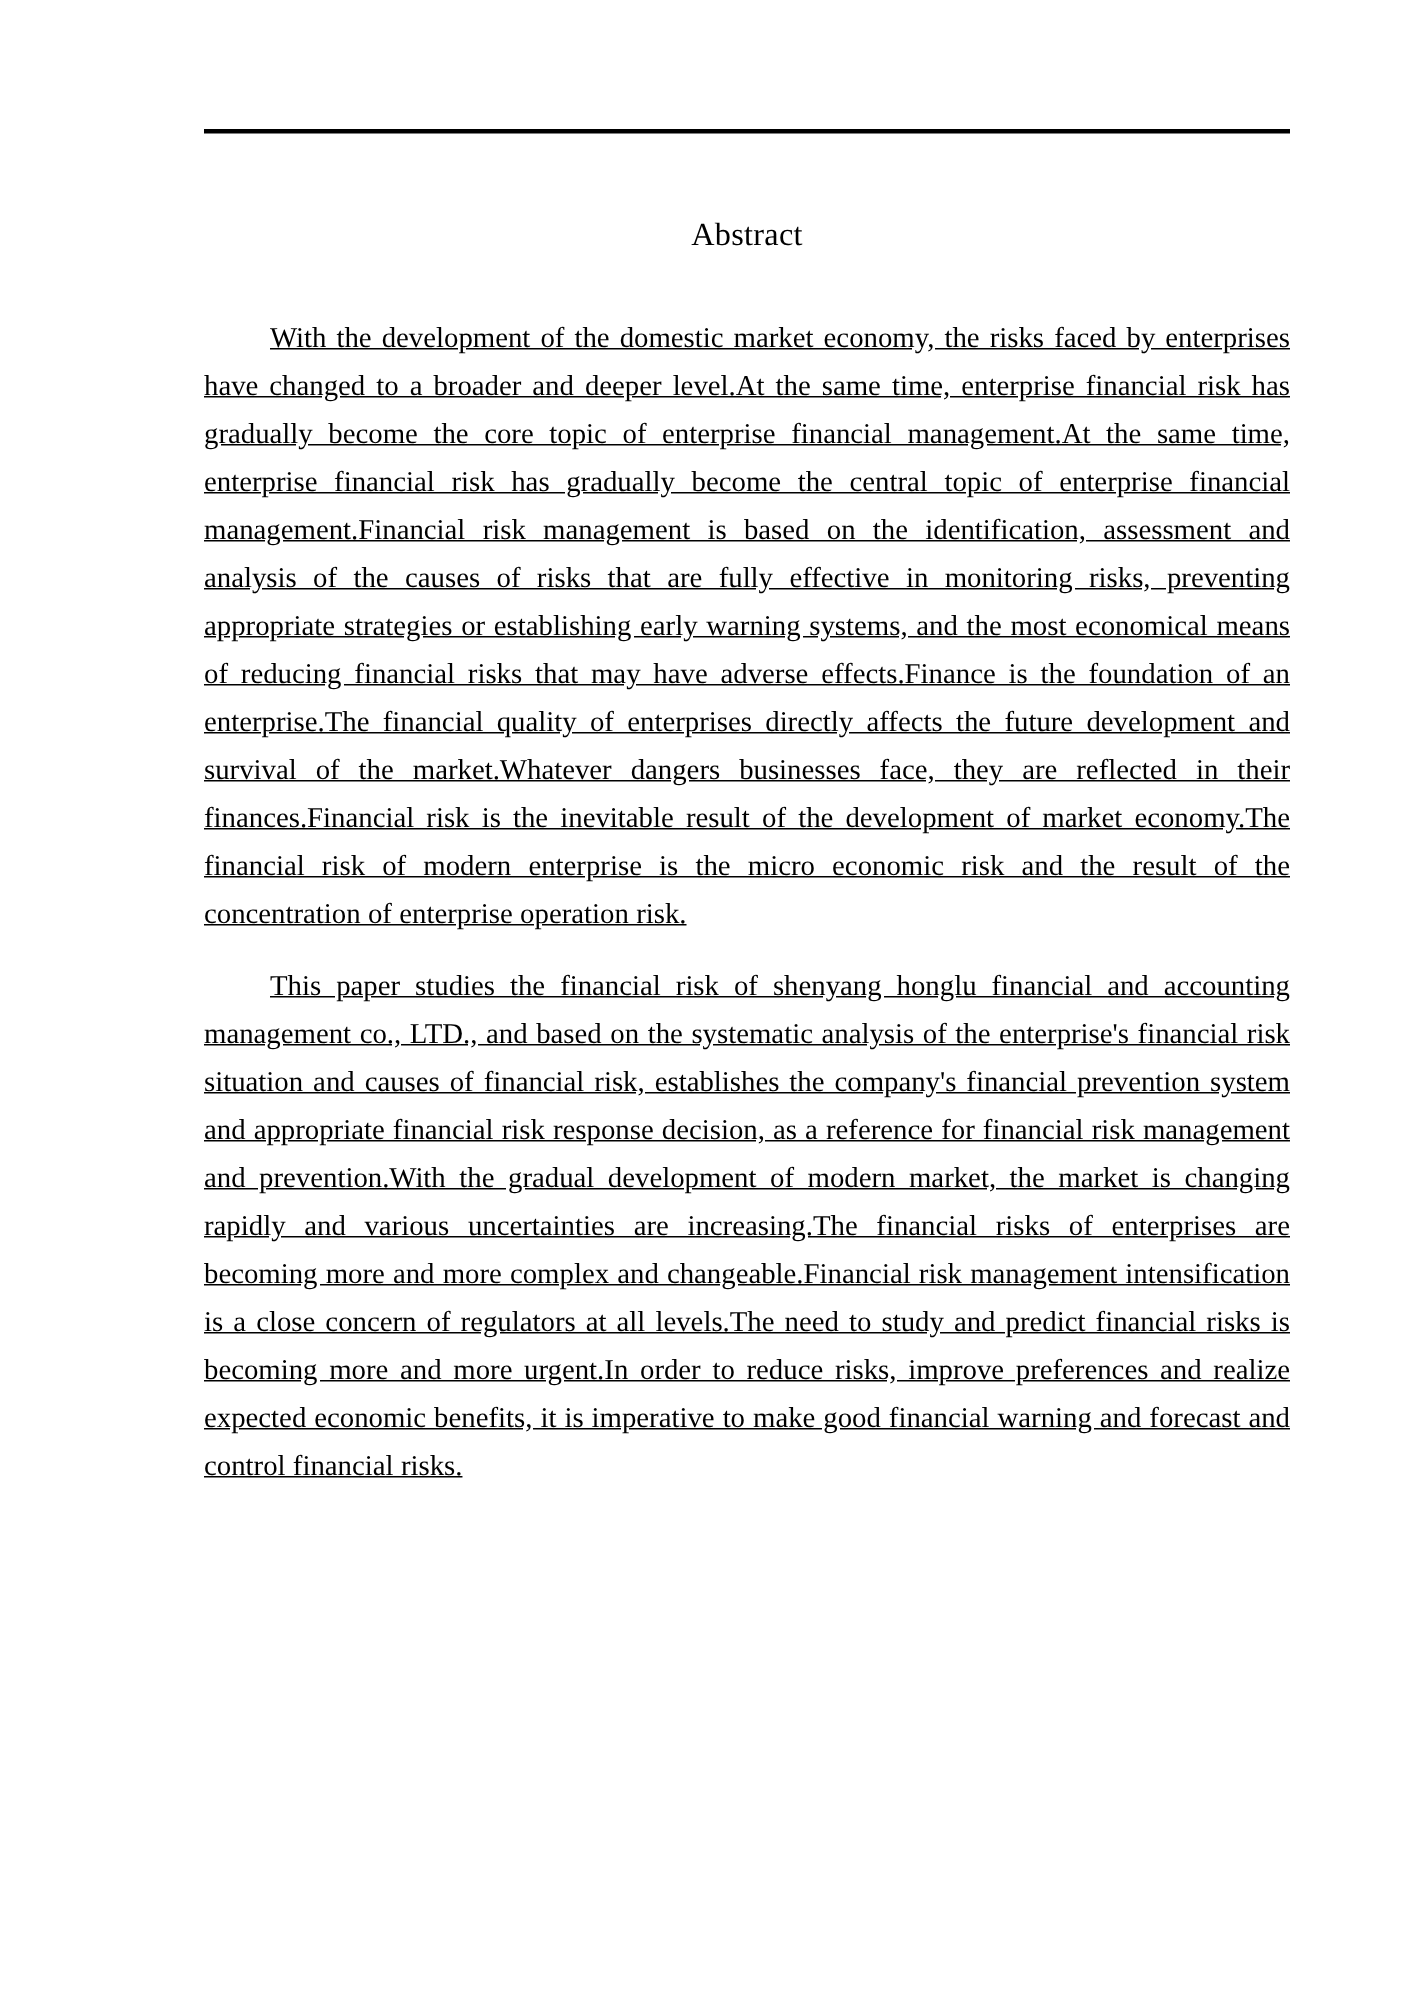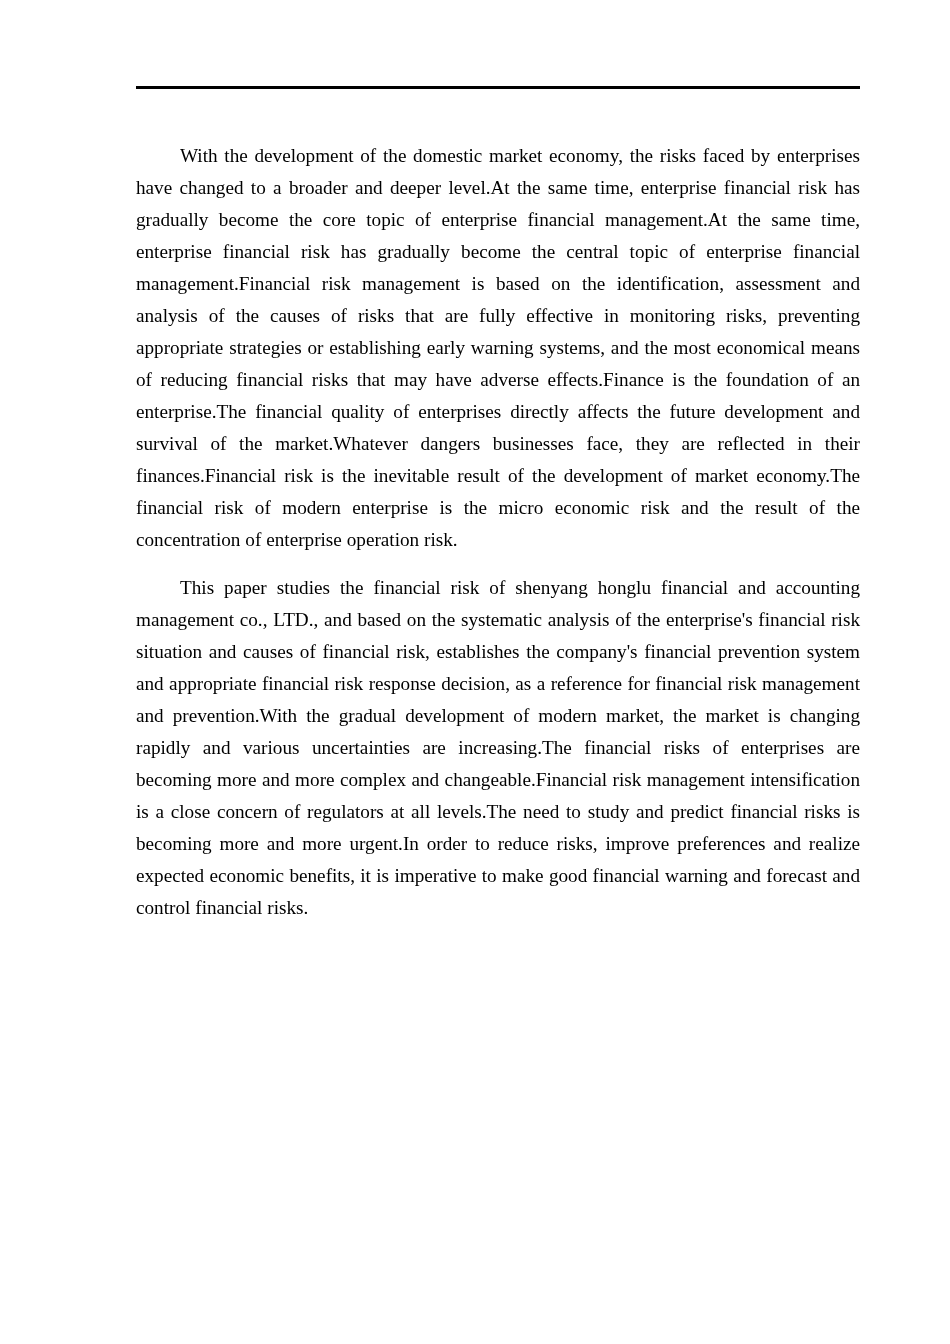--- a/index.html
+++ b/index.html
@@ -51,34 +51,36 @@
     font-size: 19.2px;
     line-height: 32px;
     text-align: justify;
     text-justify: inter-word;
     margin: 0;
     padding: 0;
     text-indent: 44px;
     hyphens: none;
     -webkit-hyphens: none;
     word-spacing: 0.1px;
+    text-decoration: underline;
   }
   .body-text + .body-text {
     margin-top: 16px;
   }
 </style>
 </head>
 <body>
 
 <div class="page">
 
   <div class="header-rule"></div>
 
   <div class="content">
 
+    <h1 class="doc-title">Abstract</h1>
 
     <p class="body-text">With the development of the domestic market economy, the risks faced by enterprises have changed to a broader and deeper level.At the same time, enterprise financial risk has gradually become the core topic of enterprise financial management.At the same time, enterprise financial risk has gradually become the central topic of enterprise financial management.Financial risk management is based on the identification, assessment and analysis of the causes of risks that are fully effective in monitoring risks, preventing appropriate strategies or establishing early warning systems, and the most economical means of reducing financial risks that may have adverse effects.Finance is the foundation of an enterprise.The financial quality of enterprises directly affects the future development and survival of the market.Whatever dangers businesses face, they are reflected in their finances.Financial risk is the inevitable result of the development of market economy.The financial risk of modern enterprise is the micro economic risk and the result of the concentration of enterprise operation risk.</p>
 
     <p class="body-text">This paper studies the financial risk of shenyang honglu financial and accounting management co., LTD., and based on the systematic analysis of the enterprise's financial risk situation and causes of financial risk, establishes the company's financial prevention system and appropriate financial risk response decision, as a reference for financial risk management and prevention.With the gradual development of modern market, the market is changing rapidly and various uncertainties are increasing.The financial risks of enterprises are becoming more and more complex and changeable.Financial risk management intensification is a close concern of regulators at all levels.The need to study and predict financial risks is becoming more and more urgent.In order to reduce risks, improve preferences and realize expected economic benefits, it is imperative to make good financial warning and forecast and control financial risks.</p>
 
   </div>
 
 </div>
 
 </body></html>

